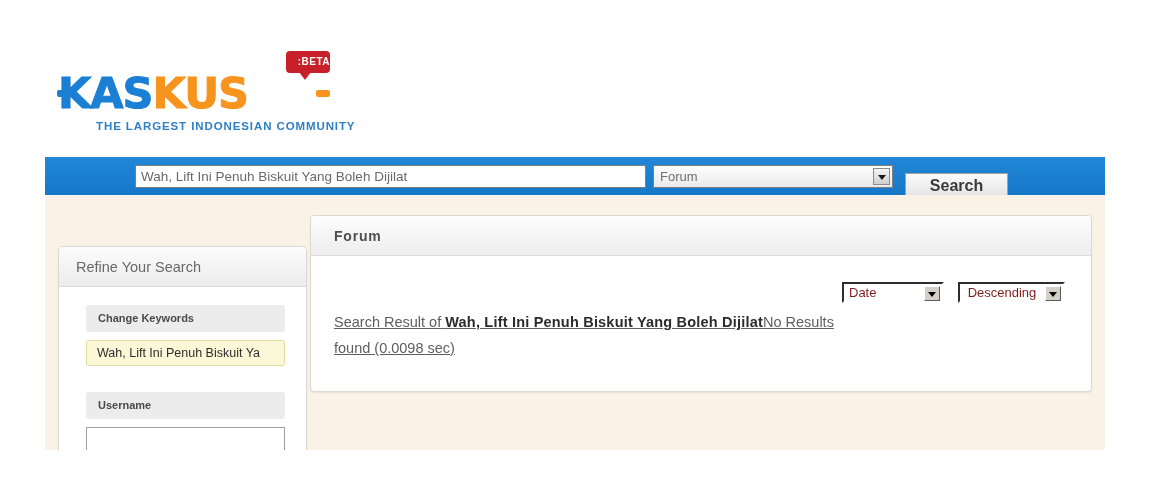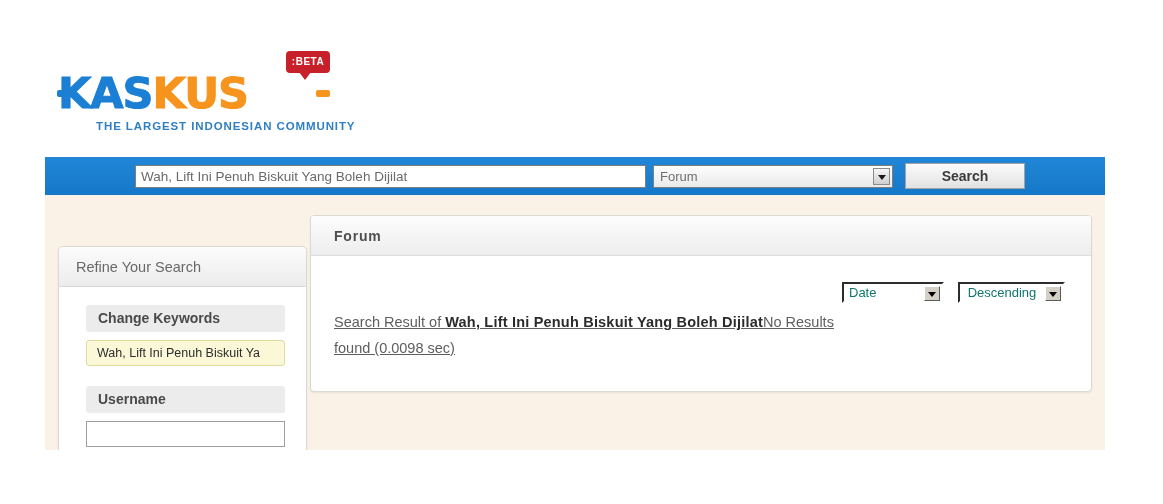--- a/index.html
+++ b/index.html
@@ -67,21 +67,21 @@
   .beta-badge {
     position: absolute;
     left: 228px; top: -1px;
     width: 44px; height: 22px;
     background: #c8202a;
     border-radius: 4px;
     color: #ffffff;
     font-size: 10px;
     font-weight: bold;
     letter-spacing: 0.5px;
-    text-align: center;
+    text-align: right;
     line-height: 22px;
   }
   .beta-badge:after {
     content: "";
     position: absolute;
     left: 13px; bottom: -7px;
     border-left: 6px solid transparent;
     border-right: 6px solid transparent;
     border-top: 8px solid #c8202a;
   }
@@ -129,25 +129,25 @@
   .select-arrow:after {
     content: "";
     position: absolute;
     left: 4px; top: 6px;
     border-left: 4px solid transparent;
     border-right: 4px solid transparent;
     border-top: 5px solid #1a1a1a;
   }
   .search-btn {
     position: absolute;
-    left: 860px; top: 6px;
-    width: 120px; height: 26px;
+    left: 860px; top: 16px;
+    width: 103px; height: 26px;
     background: linear-gradient(to bottom,#fbfbfb,#e2e2e2);
     border: 1px solid #a2a2a2;
-    font-size: 14px;
+    font-size: 16px;
     font-weight: bold;
     color: #3b3b3b;
     text-align: center;
     line-height: 24px;
     cursor: pointer;
     font-family: "Liberation Sans", sans-serif;
   }
 
   
   .body-area {
@@ -178,40 +178,40 @@
     color: #686868;
     padding-left: 17px;
     line-height: 40px;
     white-space: nowrap;
   }
   .sidebar-body { padding: 18px 21px 0 27px; }
   .facet-label {
     height: 27px;
     background: #ececec;
     border-radius: 3px;
-    font-size: 14px;
+    font-size: 11px;
     font-weight: bold;
     color: #4a4a4a;
     padding-left: 12px;
     line-height: 27px;
     margin-bottom: 8px;
     white-space: nowrap;
     overflow: hidden;
   }
   .facet-input-yellow {
     width: 100%;
     height: 26px;
     background: #fbf8d8;
     border: 1px solid #e0dca0;
     border-radius: 3px;
     font-size: 12.5px;
     color: #2d2d2d;
     padding-left: 10px;
     line-height: 24px;
-    margin-bottom: 20px;
+    margin-bottom: 26px;
     font-family: "Liberation Sans", sans-serif;
     outline: none;
   }
   .facet-input-plain {
     width: 100%;
     height: 26px;
     background: #ffffff;
     border: 1px solid #9f9f9f;
     font-size: 12.5px;
     color: #2d2d2d;
@@ -252,21 +252,21 @@
   .win-select {
     position: relative;
     height: 21px;
     background: #ffffff;
     border: 2px inset #d4d0c8;
     border-top-color: #808080;
     border-left-color: #808080;
     border-right-color: #ffffff;
     border-bottom-color: #ffffff;
     font-size: 13px;
-    color: #0f766e;
+    color: #7f1d1d;
     padding: 0 24px 0 5px;
     line-height: 18px;
     white-space: nowrap;
   }
   .win-select.date { width: 102px; }
   .win-select.dir  { width: 107px; text-align: center; }
   .win-arrow {
     position: absolute;
     right: 2px; top: 2px;
     width: 16px; height: 15px;

